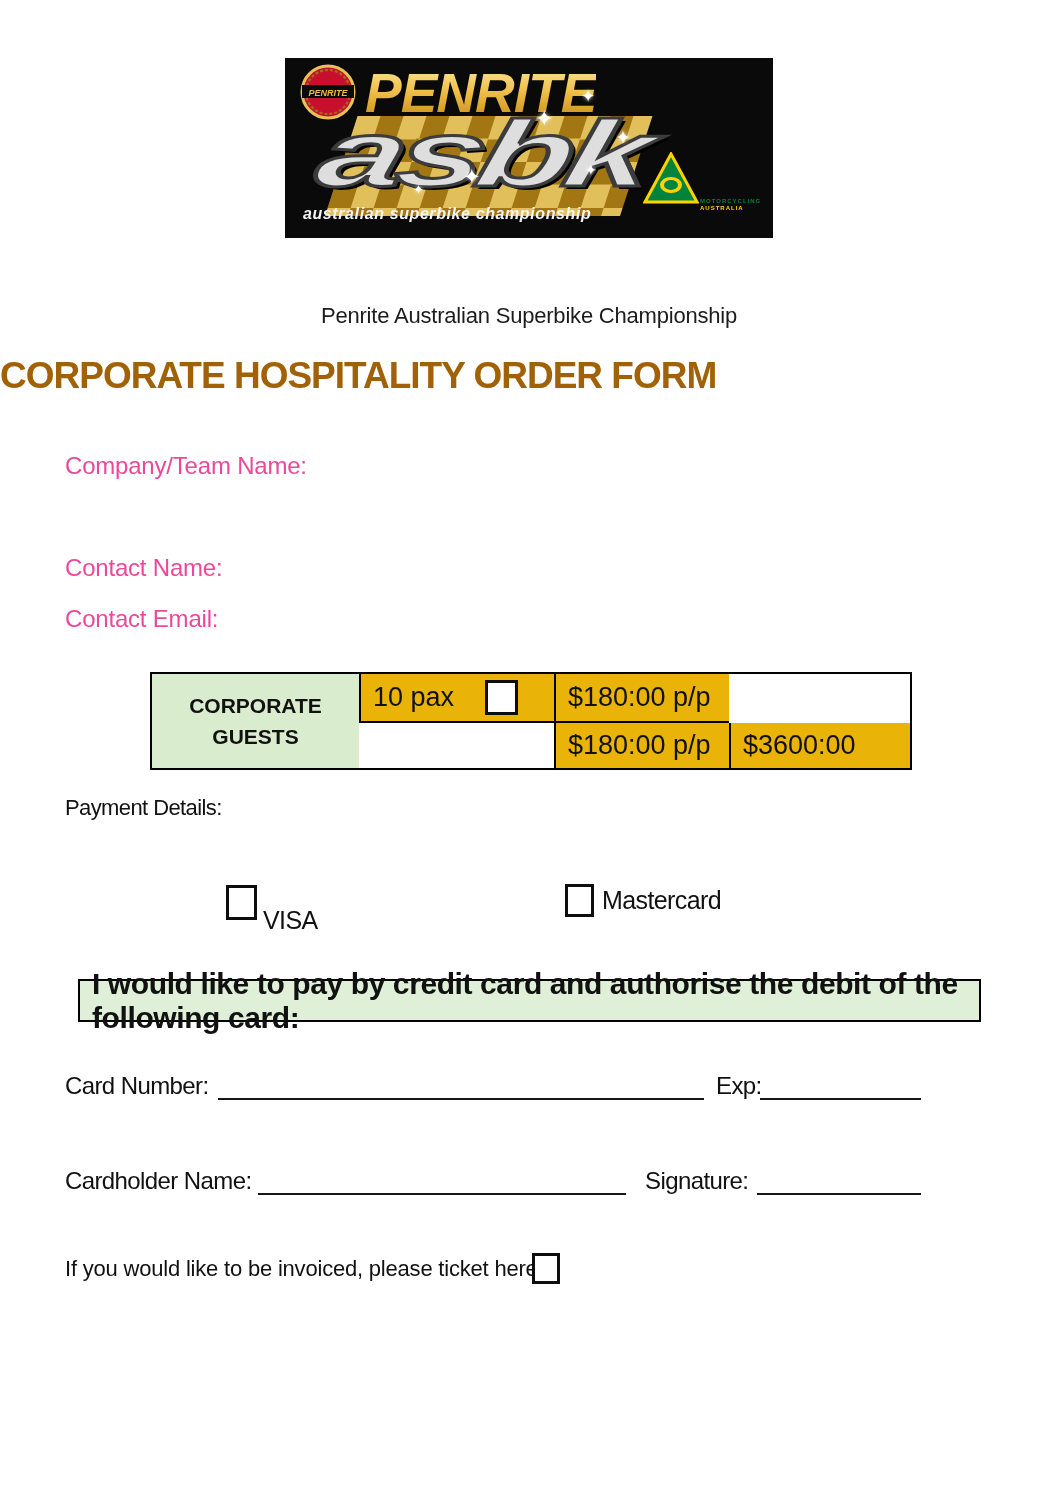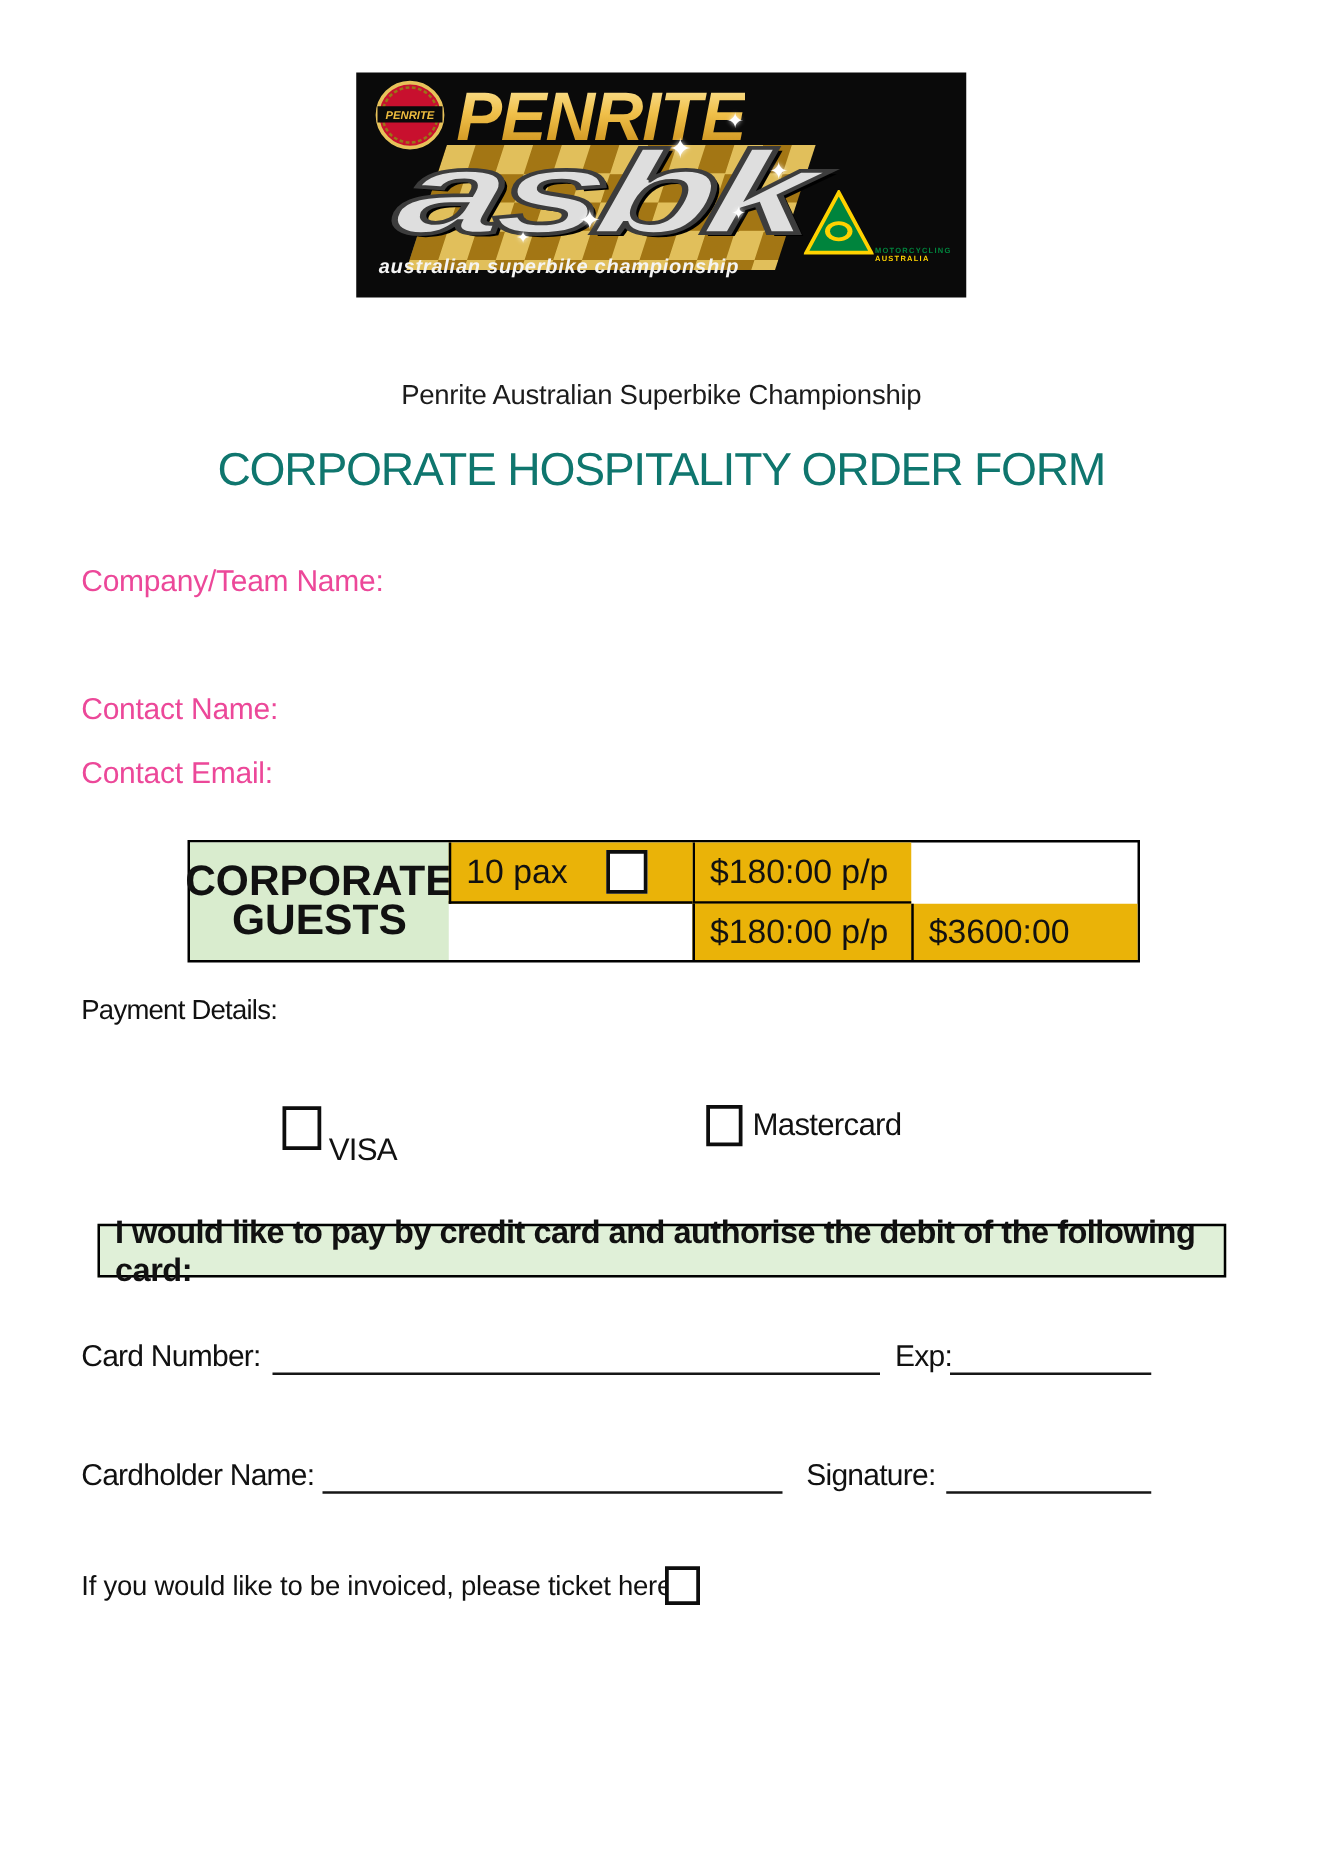--- a/index.html
+++ b/index.html
@@ -32,56 +32,56 @@
              color:#f4f4f4; letter-spacing:0.6px; white-space:nowrap; }
   .ma { position:absolute; left:358px; top:94px; width:120px; }
   .ma-text { position:absolute; left:57px; top:46px; font-size:6px; font-weight:bold; line-height:7px;
              letter-spacing:1px; white-space:nowrap; }
   .ma-text .l1 { color:var(--ma-green,#00843d); display:block; }
   .ma-text .l2 { color:var(--ma-yellow,#ffd200); display:block; }
 
   
   .subtitle { position:absolute; left:0; top:303px; width:100%; text-align:center;
               font-size:22px; color:#1c1c1c; letter-spacing:-0.2px; }
-  .title { position:absolute; left:0; top:355px; width:100%; text-align:center;
-           font-size:37px; font-weight:normal; letter-spacing:-1px; color:#0f766e; }
+  .title { position:absolute; left:0; top:355px; width:100%; text-align:left;
+           font-size:37px; font-weight:bold; letter-spacing:-1px; color:#a16207; }
 
   
   .field { position:absolute; left:65px; font-size:24px; color:#ec4899; letter-spacing:-0.2px; }
   .f1 { top:452px; } .f2 { top:503px; } .f3 { top:554px; } .f4 { top:605px; }
 
   
   .pricing { position:absolute; left:150px; top:672px; display:grid;
              grid-template-columns:207px 195px 175px 181px; grid-template-rows:49px 45px;
              border:2px solid #000; font-size:27px; }
   .pricing .cell { display:flex; align-items:center; padding-left:12px; background:#eab308; }
   .pricing .head { grid-column:1; grid-row:1 / 3; background:var(--table-green,#d9ecce);
                    font-weight:bold; justify-content:center; text-align:center; padding:0 6px;
-                   font-size:34px; line-height:31px; }
+                   font-size:21px; line-height:31px; }
   .pricing .bl { border-left:2px solid #000; }
   .pricing .bb { border-bottom:2px solid #000; }
   .pricing .pax { position:relative; }
   .pricing .pax .cb { position:absolute; left:124px; }
 
   
   .cb { display:inline-block; border:3px solid #0d0d0d; background:#fff; }
   .blank-line { position:absolute; border-bottom:2px solid #161616; height:30px; }
 
   .cond { letter-spacing:-0.6px; }
 
   .payment-label { position:absolute; left:65px; top:795px; font-size:22px; }
   .visa-cb { position:absolute; left:226px; top:885px; width:31px; height:35px; }
   .visa-label { position:absolute; left:263px; top:906px; font-size:25px; }
   .mc-cb { position:absolute; left:565px; top:884px; width:29px; height:33px; }
   .mc-label { position:absolute; left:602px; top:886px; font-size:25px; }
 
   .banner { position:absolute; left:78px; top:979px; width:903px; height:43px;
             background:var(--banner-green,#e0f0d8); border:2px solid #000;
             display:flex; align-items:center; padding-left:12px;
-            font-size:26px; font-weight:bold; letter-spacing:-0.4px; }
+            font-size:30px; font-weight:bold; letter-spacing:-0.4px; }
 
   .cardnum-label { position:absolute; left:65px; top:1072px; font-size:24px; }
   .cardnum-line { left:218px; top:1070px; width:486px; }
   .exp-label { position:absolute; left:716px; top:1072px; font-size:24px; }
   .exp-line { left:760px; top:1070px; width:161px; }
 
   .holder-label { position:absolute; left:65px; top:1167px; font-size:24px; }
   .holder-line { left:258px; top:1165px; width:368px; }
   .sig-label { position:absolute; left:645px; top:1167px; font-size:24px; }
   .sig-line { left:757px; top:1165px; width:164px; }

